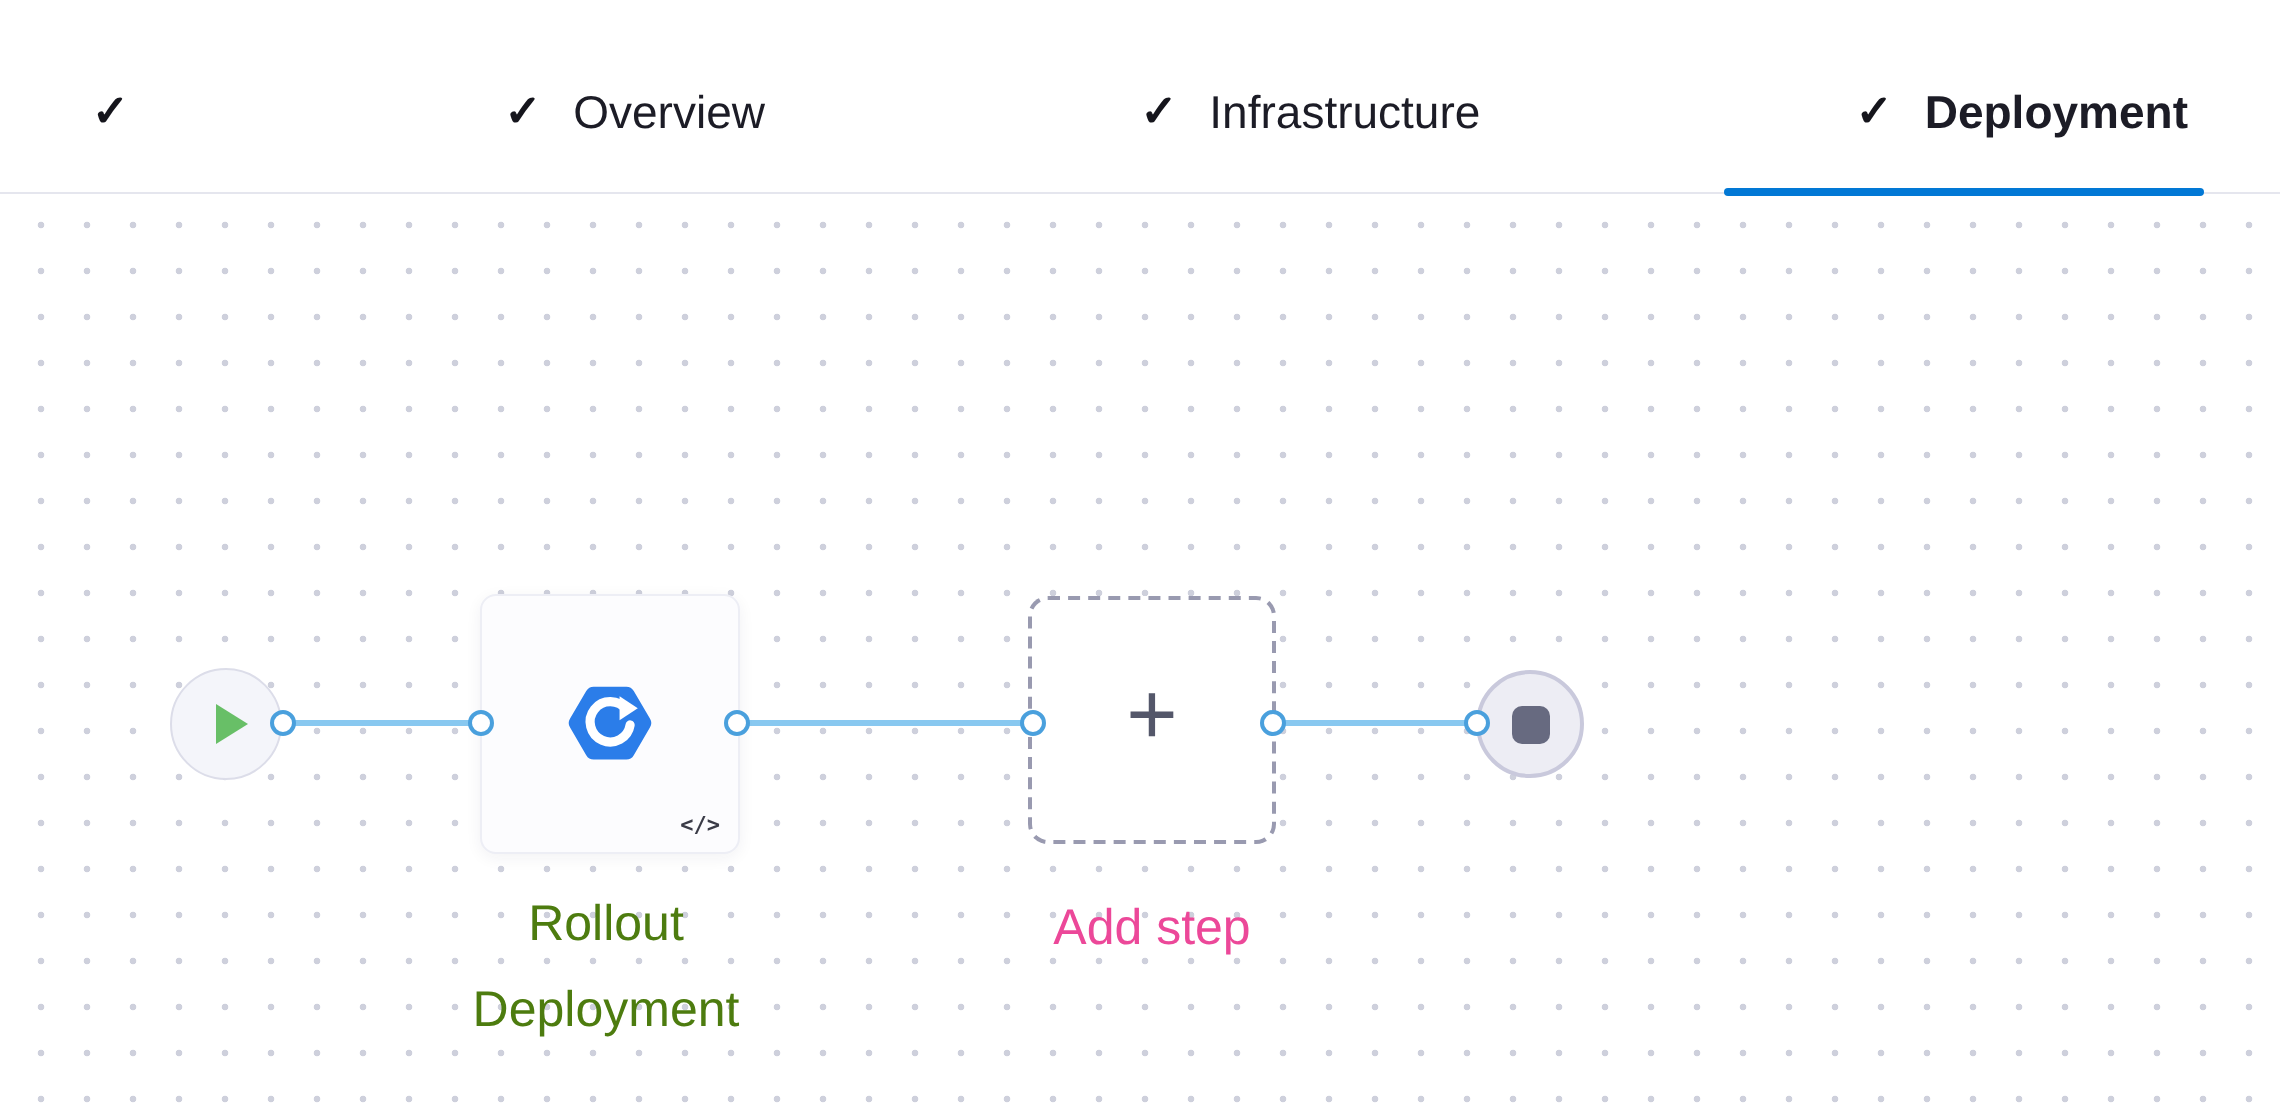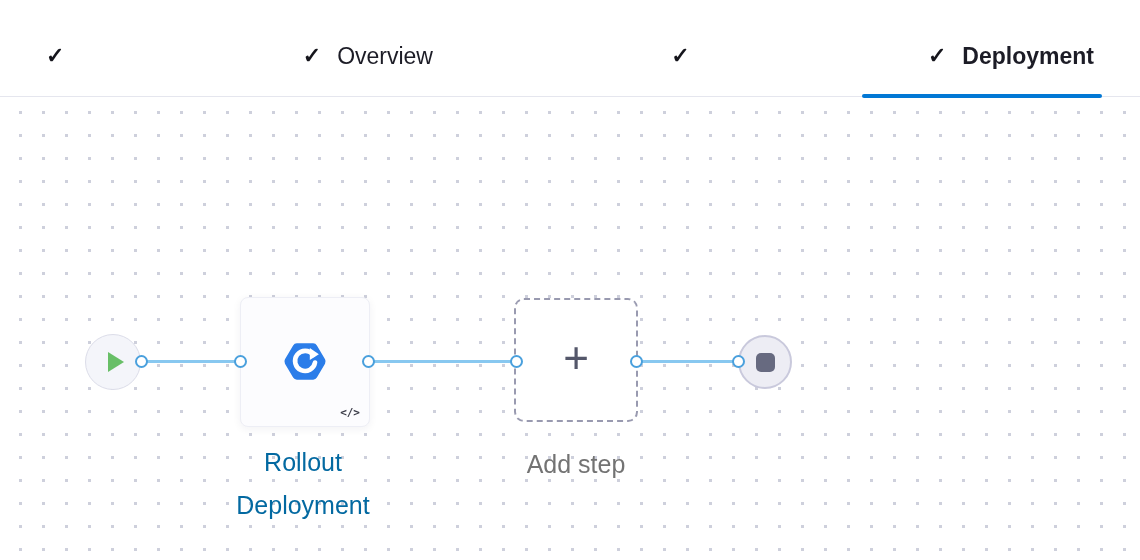--- a/index.html
+++ b/index.html
@@ -108,25 +108,25 @@
     font-size: 11px;
     font-weight: 700;
     color: #3a3b47;
   }
 
   .step-label {
     position: absolute;
     text-align: center;
     font-size: 25px;
     line-height: 43px;
-    color: #0369a1;
+    color: #4d7c0f;
     z-index: 2;
   }
   .rollout-label { left: 213px; top: 441px; width: 180px; }
-  .add-label     { left: 496px; top: 443px; width: 160px; color: #737373; }
+  .add-label     { left: 496px; top: 443px; width: 160px; color: #ec4899; }
 
   .add-step {
     position: absolute;
     left: 514px; top: 298px;
     width: 124px; height: 124px;
     background: #ffffff;
     border: 2px dashed #999ab0;
     border-radius: 10px;
     display: flex; align-items: center; justify-content: center;
     z-index: 2;
@@ -163,20 +163,21 @@
 <header class="tabbar">
   <div class="tab">
     <span class="check">✓</span>
   </div>
   <div class="tab">
     <span class="check">✓</span>
     <span class="tab-label">Overview</span>
   </div>
   <div class="tab">
     <span class="check">✓</span>
+    <span class="tab-label">Infrastructure</span>
   </div>
   <div class="tab active">
     <span class="check">✓</span>
     <span class="tab-label">Deployment</span>
   </div>
   <div class="active-underline"></div>
 </header>
 
 <main>
 

